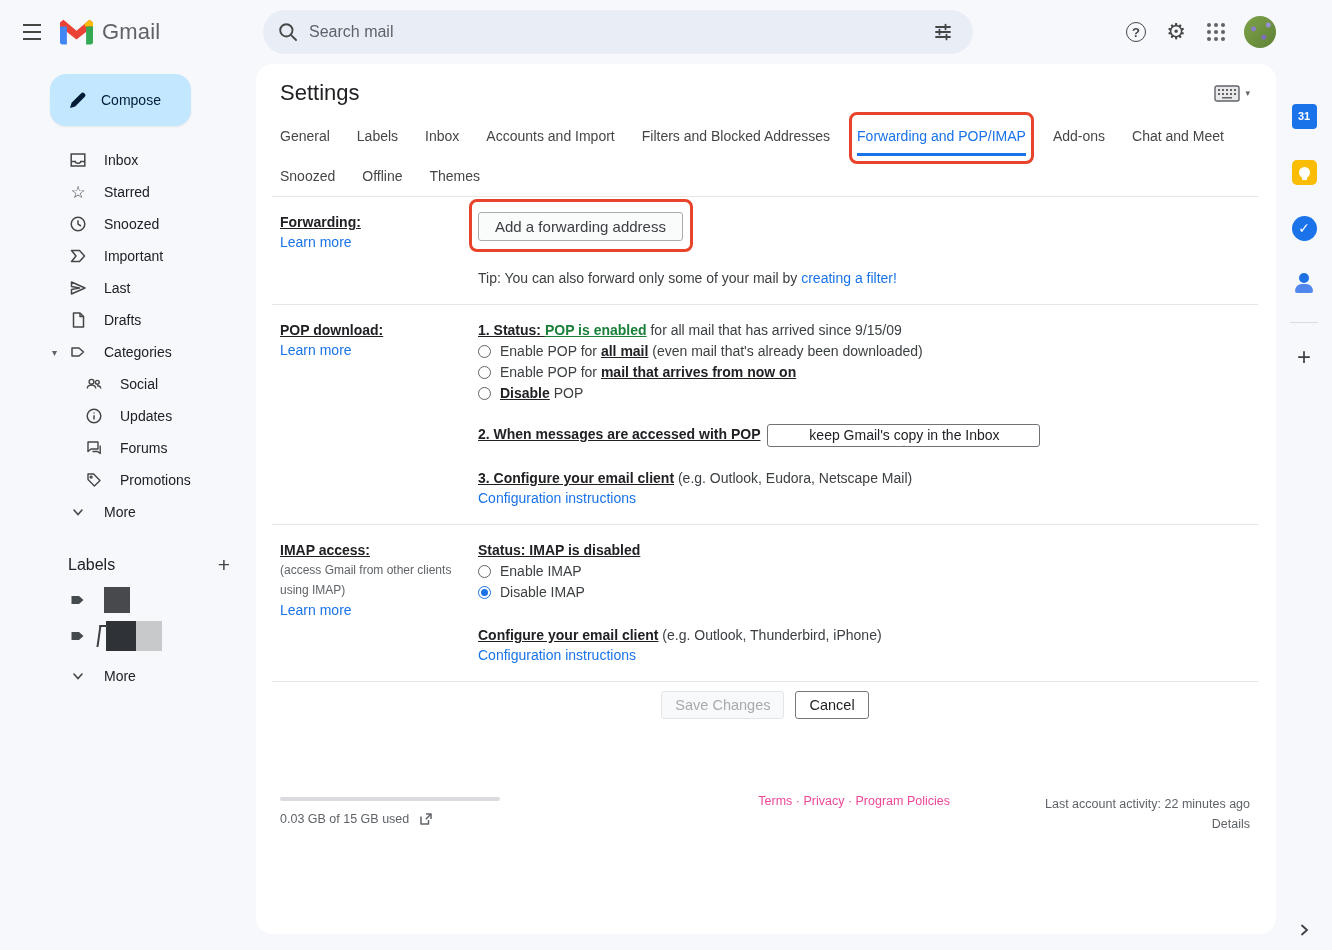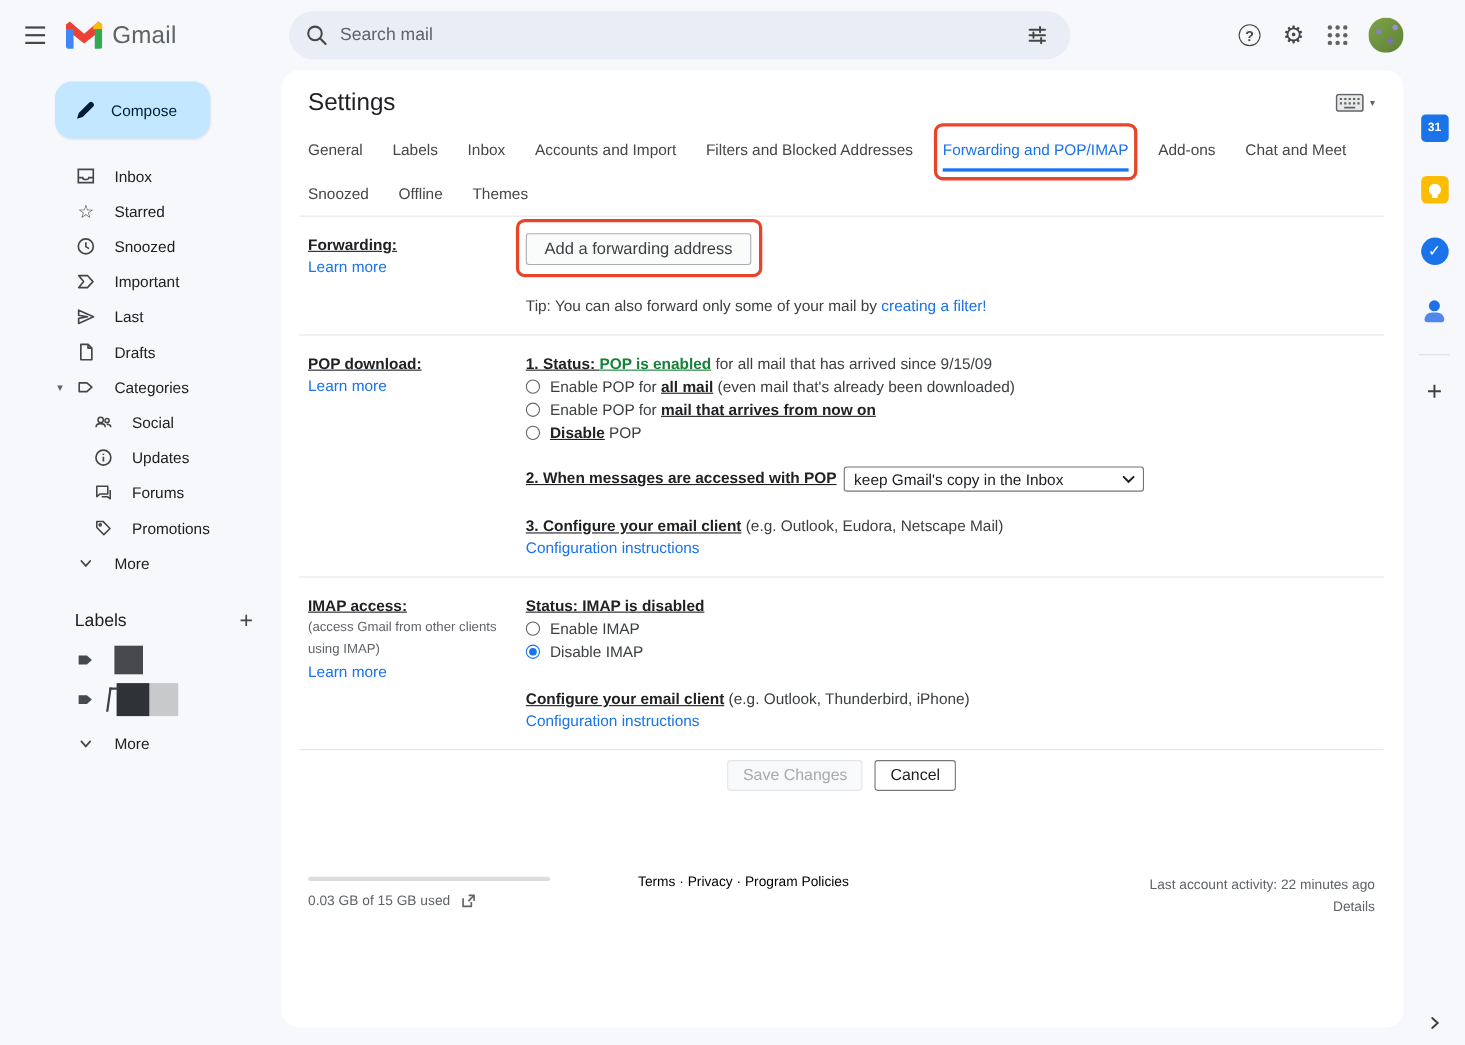--- a/index.html
+++ b/index.html
@@ -67,30 +67,30 @@
 .leftcol{width:198px;flex:none;font-size:14px;line-height:20px;}
 .leftcol .sub{font-size:12px;color:#5f6368;line-height:20px;}
 .rightcol{flex:1;font-size:14px;line-height:20px;color:#3c4043;}
 .line{min-height:20px;}
 .gbtn{font-family:inherit;font-size:15px;color:#3c4043;background:#fafbfb;border:1px solid #a9adb2;border-radius:3px;padding:5px 16px;cursor:pointer;text-align:center;}
 .tip{margin-top:27px;}
 .radio-row{display:flex;align-items:center;gap:9px;margin-top:1px;height:20px;}
 .radio{width:13px;height:13px;border:1.6px solid #5f6368;border-radius:50%;flex:none;cursor:pointer;position:relative;}
 .radio.sel{border-color:#1a73e8;}
 .radio.sel::after{content:"";position:absolute;left:2px;top:2px;width:7px;height:7px;border-radius:50%;background:#1a73e8;}
-.selectbox{display:inline-flex;align-items:center;justify-content:space-between;width:273px;height:23px;border:1px solid #6f7378;border-radius:3px;background:#fff;padding:0 7px 0 8px;margin-left:7px;vertical-align:middle;cursor:pointer;font-size:14px;color:#202124;}
+.selectbox{display:inline-flex;align-items:center;justify-content:space-between;width:273px;height:23px;border:1px solid #6f7378;border-radius:3px;background:#fff;padding:0 7px 0 8px;margin-left:7px;vertical-align:middle;cursor:pointer;font-size:14px;color:#202124;flex-direction:column;}
 .actions{display:flex;justify-content:center;gap:11px;padding:9px 0 10px 0;}
 .btn{font-family:inherit;font-size:14.5px;border-radius:3px;padding:5px 13px;cursor:pointer;}
 .btn.primary-disabled{color:#a7abae;background:#f8f9fa;border:1px solid #e3e5e8;cursor:default;}
 .btn.cancel{color:#1f1f1f;background:#fff;border:1px solid #747775;}
 .footer{display:flex;margin-top:62px;padding:0 8px;}
 .f-left{width:300px;flex:none;}
 .meter{width:220px;height:4px;border-radius:2px;background:#dadce0;margin-top:6px;}
 .storage-line{display:flex;align-items:center;gap:10px;margin-top:11px;font-size:12.5px;color:#5f6368;}
-.f-center{flex:1;text-align:left;font-size:12.5px;color:#000000;padding-top:3px;}
+.f-center{flex:1;text-align:right;font-size:12.5px;color:#ec4899;padding-top:3px;}
 .f-right{width:300px;flex:none;text-align:right;font-size:12.5px;color:#5f6368;padding-top:3px;line-height:20px;}
 
 .rail{position:absolute;right:0;top:82px;width:56px;bottom:0;display:flex;flex-direction:column;align-items:center;padding-top:14px;}
 .rail .app{width:40px;height:40px;border-radius:50%;display:flex;align-items:center;justify-content:center;cursor:pointer;margin-bottom:16px;}
 .cal{width:25px;height:25px;background:#1a73e8;border-radius:4px;color:#fff;font-size:11px;font-weight:bold;display:flex;align-items:center;justify-content:center;}
 .keep{width:25px;height:25px;background:#fbbc04;border-radius:5px;display:flex;align-items:center;justify-content:center;}
 .keep i{width:11px;height:11px;background:#fff;border-radius:50%;position:relative;}
 .keep i::after{content:"";position:absolute;left:3px;top:10px;width:5px;height:3px;background:#fff;}
 .tasks{width:25px;height:25px;border-radius:50%;background:#1a73e8;color:#fff;display:flex;align-items:center;justify-content:center;font-size:14px;font-weight:bold;}
 .contact{position:relative;width:22px;height:22px;}

